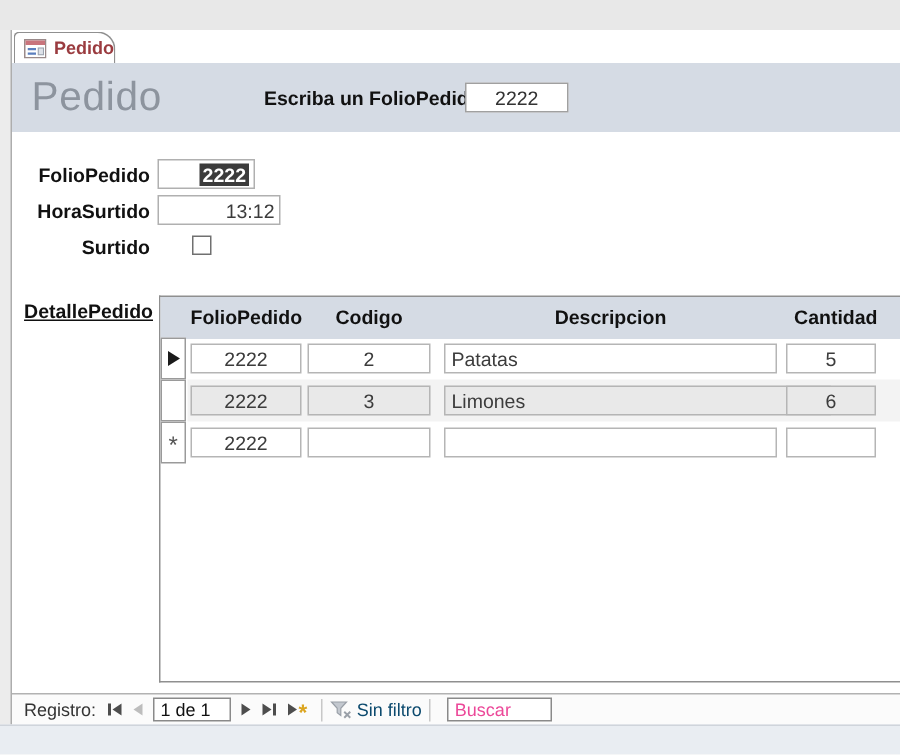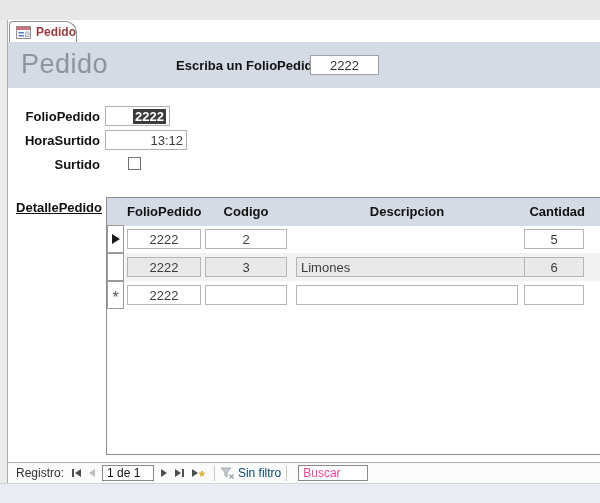--- a/index.html
+++ b/index.html
@@ -113,20 +113,21 @@
       <span class="sf-col" style="left:98px;  width:82px;">Codigo</span>
       <span class="sf-col" style="left:418px; width:60px;text-align:right;">Cantidad</span>
     </div>
 
     <div class="sf-sel" style="top:27px;">
       <span class="arrow-right"></span>
     </div>
     <div class="sf-row" style="top:27px;">
       <div class="cell" style="left:2px;   width:74px;">2222</div>
       <div class="cell" style="left:80px;  width:82px;">2</div>
+      <div class="cell left" style="left:171px; width:222px;">Patatas</div>
       <div class="cell" style="left:399px; width:60px;">5</div>
     </div>
 
     <div class="sf-sel" style="top:55px;"></div>
     <div class="sf-row alt" style="top:55px;">
       <div class="cell" style="left:2px;   width:74px;">2222</div>
       <div class="cell" style="left:80px;  width:82px;">3</div>
       <div class="cell left" style="left:171px; width:258px;">Limones</div>
       <div class="cell" style="left:399px; width:60px;">6</div>
     </div>

